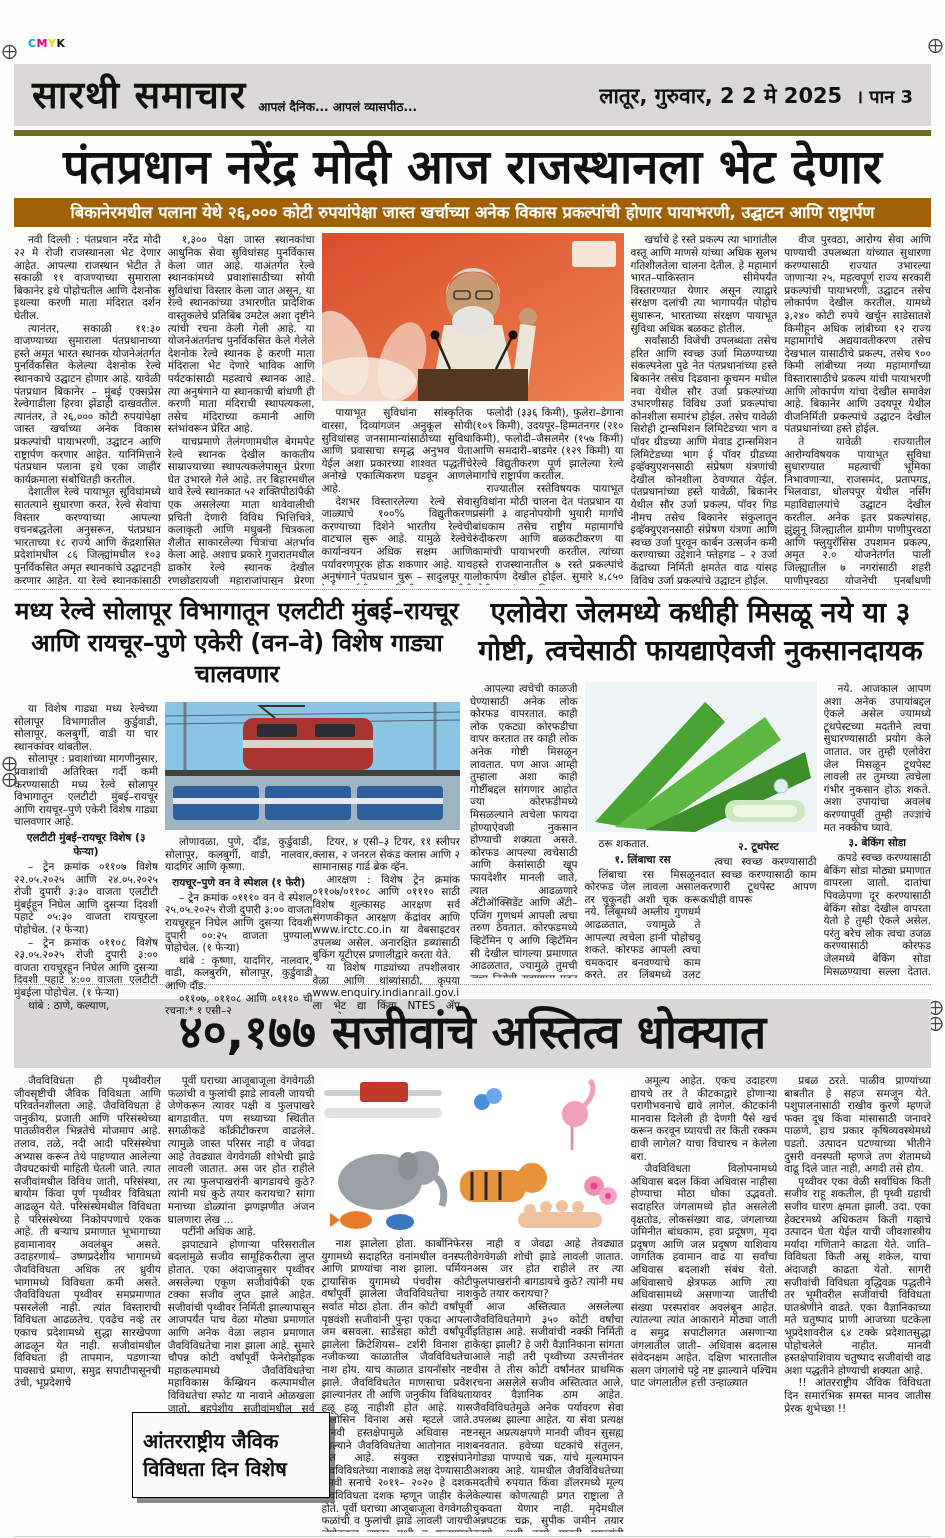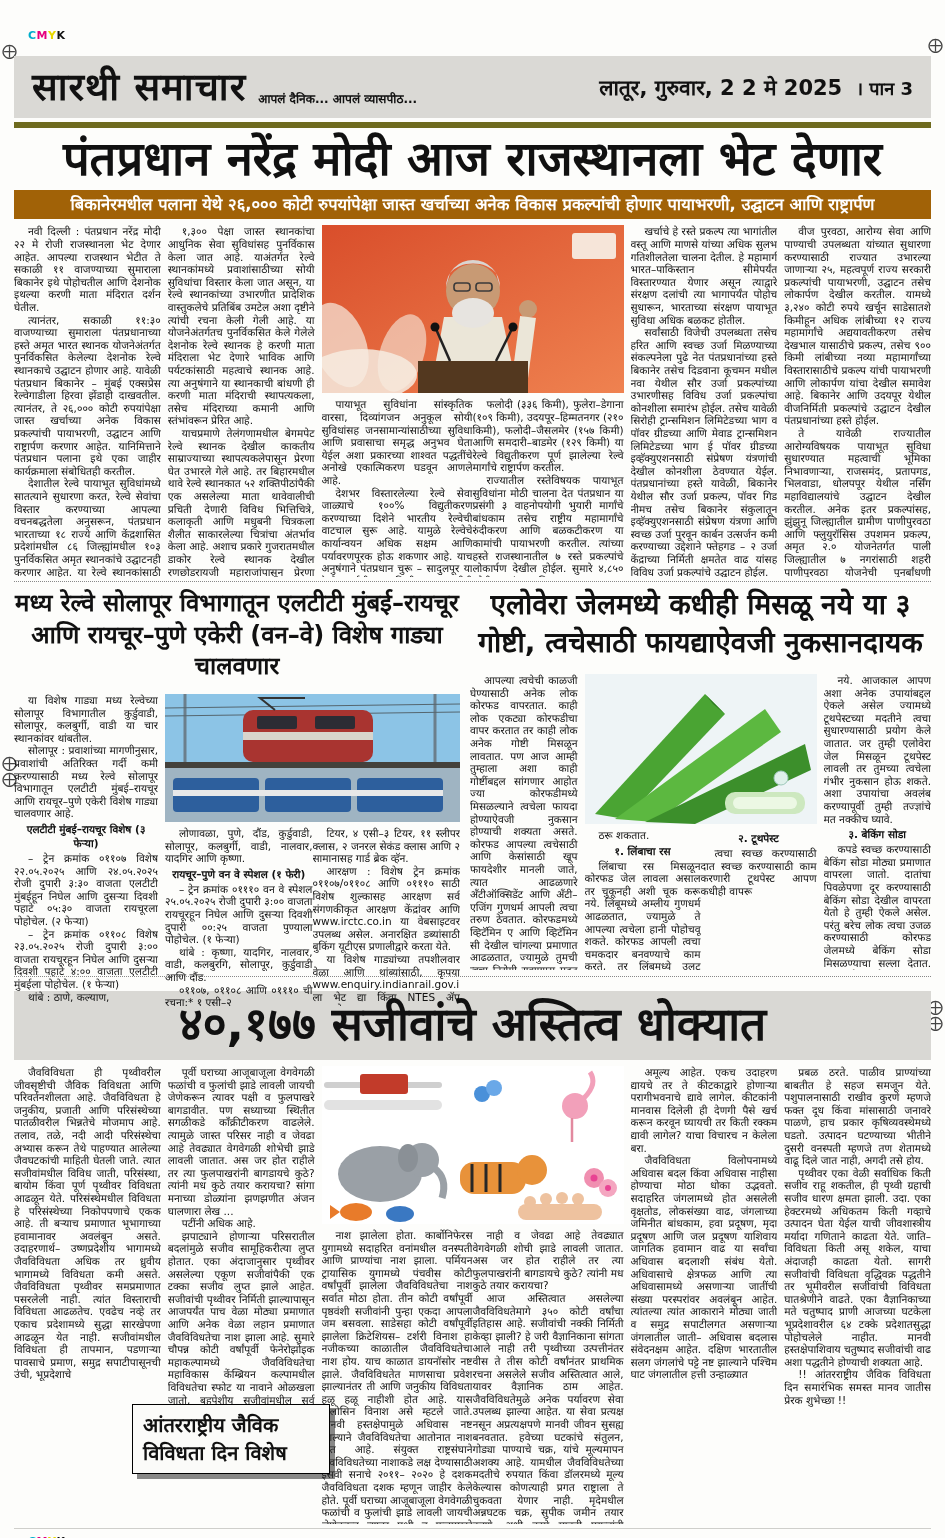--- a/index.html
+++ b/index.html
@@ -3,21 +3,21 @@
 <meta charset="utf-8">
 <style>
   html,body{margin:0;padding:0;}
   body{width:945px;height:1538px;overflow:hidden;position:relative;background:#fdfdfb;
        font-family:"DejaVu Sans",sans-serif;color:#111;}
   .page{padding:0 14px;position:relative;}
   
   .regmark{position:absolute;font-size:15px;color:#444;line-height:1;}
   .cmyk{font-size:11px;font-weight:bold;letter-spacing:.5px;}
   .cmyk .c{color:#00aecb}.cmyk .m{color:#e6007e}.cmyk .y{color:#e8d800}.cmyk .k{color:#111}
-  .printrow{height:56px;position:relative;}
+  .printrow{height:64px;position:relative;}
   .printrow .cmyk{position:absolute;left:14px;bottom:14px;}
   
   .masthead{height:62px;background:#dad9d5;display:flex;align-items:center;padding:0 18px;}
   .mast-title{font-family:"DejaVu Serif",serif;font-weight:bold;font-size:38px;line-height:1;letter-spacing:1px;}
   .mast-tagline{font-size:12px;font-weight:bold;margin:22px 15px 0 12px;}
   .mast-right{margin-left:auto;display:flex;align-items:baseline;gap:14px;}
   .mast-date{font-size:21px;font-weight:bold;}
   .mast-page{font-size:18px;font-weight:bold;}
   .rule{height:6px;background:#6e6a1e;margin-top:4px;}
   
@@ -45,21 +45,21 @@
   .rail-mid{flex:0 0 295px;}
   .aloe-cols{height:296px;}
   .aloe-mid{flex:0 0 232px;}
   
   .bio-band{background:#d9d8d4;text-align:center;font-size:46px;font-weight:bold;
             padding:8px 0 10px;margin-top:14px;line-height:1.1;}
   .bio-cols{height:458px;position:relative;margin-top:6px;}
   .bio-mid{flex:0 0 302px;}
   .special-box{position:absolute;left:118px;top:338px;width:176px;background:#fbfbf9;
                border:1px solid #000;box-shadow:5px 5px 0 rgba(40,40,40,.55);
-               padding:6px 10px;font-size:20px;font-weight:bold;line-height:1.4;z-index:5;}
+               padding:14px 10px;font-size:20px;font-weight:bold;line-height:1.4;z-index:5;}
   .footer{height:30px;position:relative;border-top:1px solid #cfcfcb;margin-top:4px;}
   .footer .cmyk{position:absolute;left:14px;top:6px;}
 </style>
 </head>
 <body>
 
 <span class="regmark" style="left:2px;top:44px;">⨁</span>
 <span class="regmark" style="right:2px;top:38px;">⨁</span>
 <span class="regmark" style="left:2px;top:756px;">⨁</span>
 <span class="regmark" style="left:2px;top:772px;">⨁</span>

